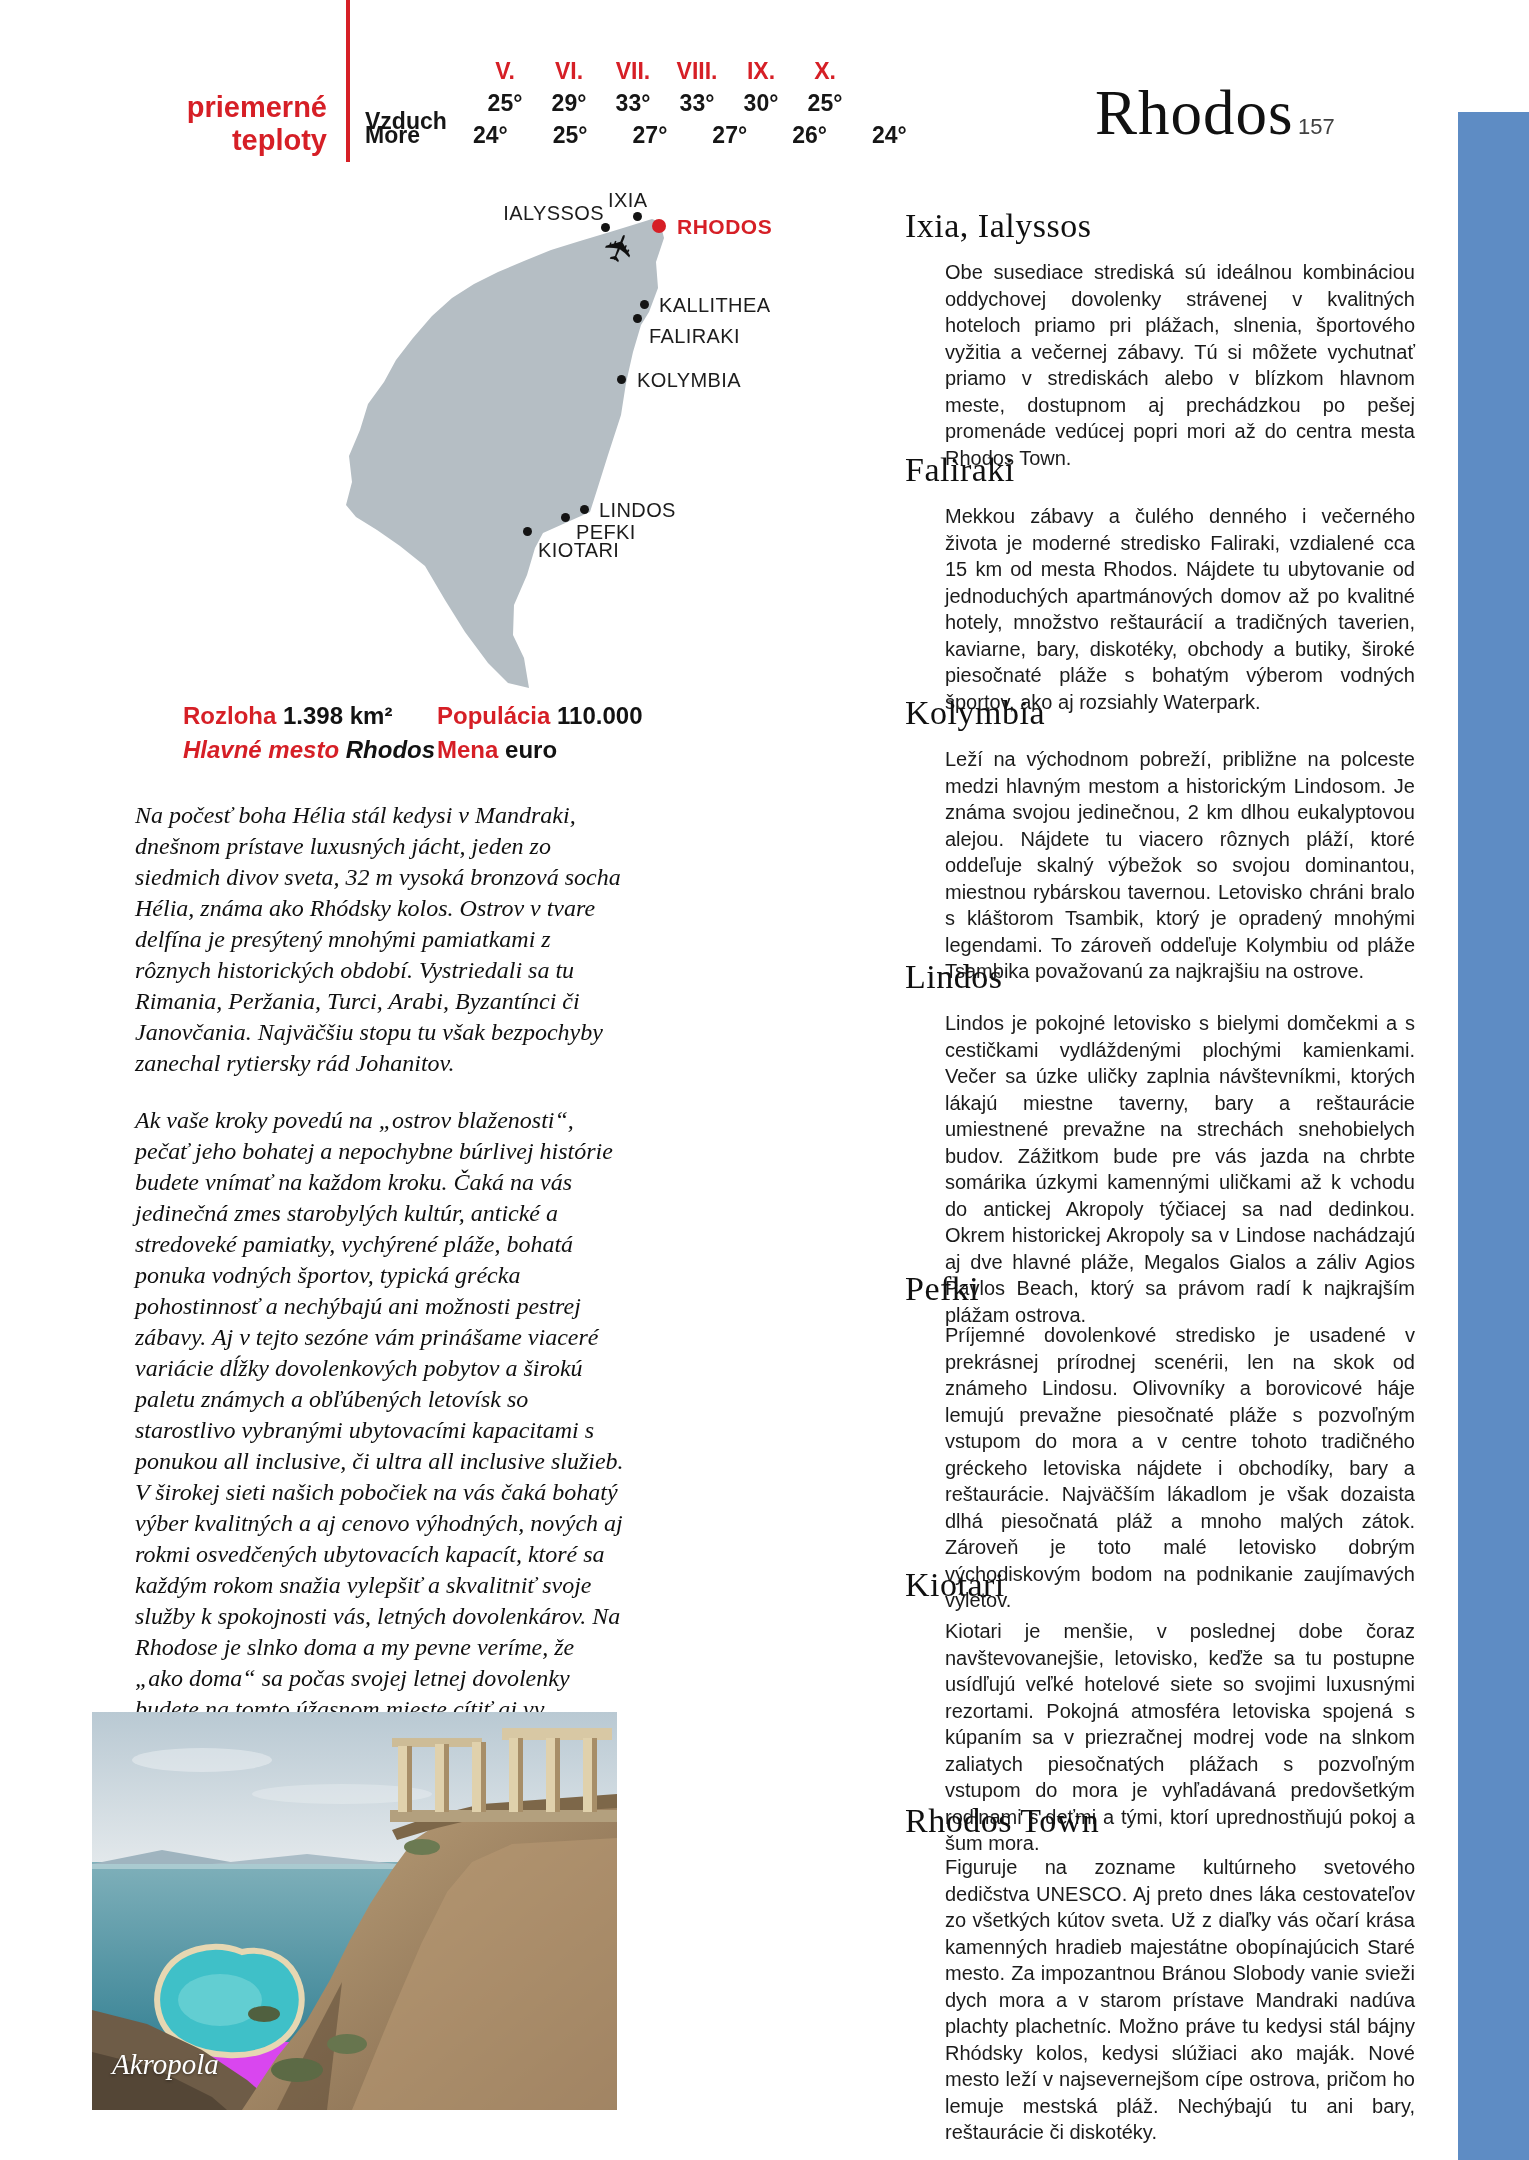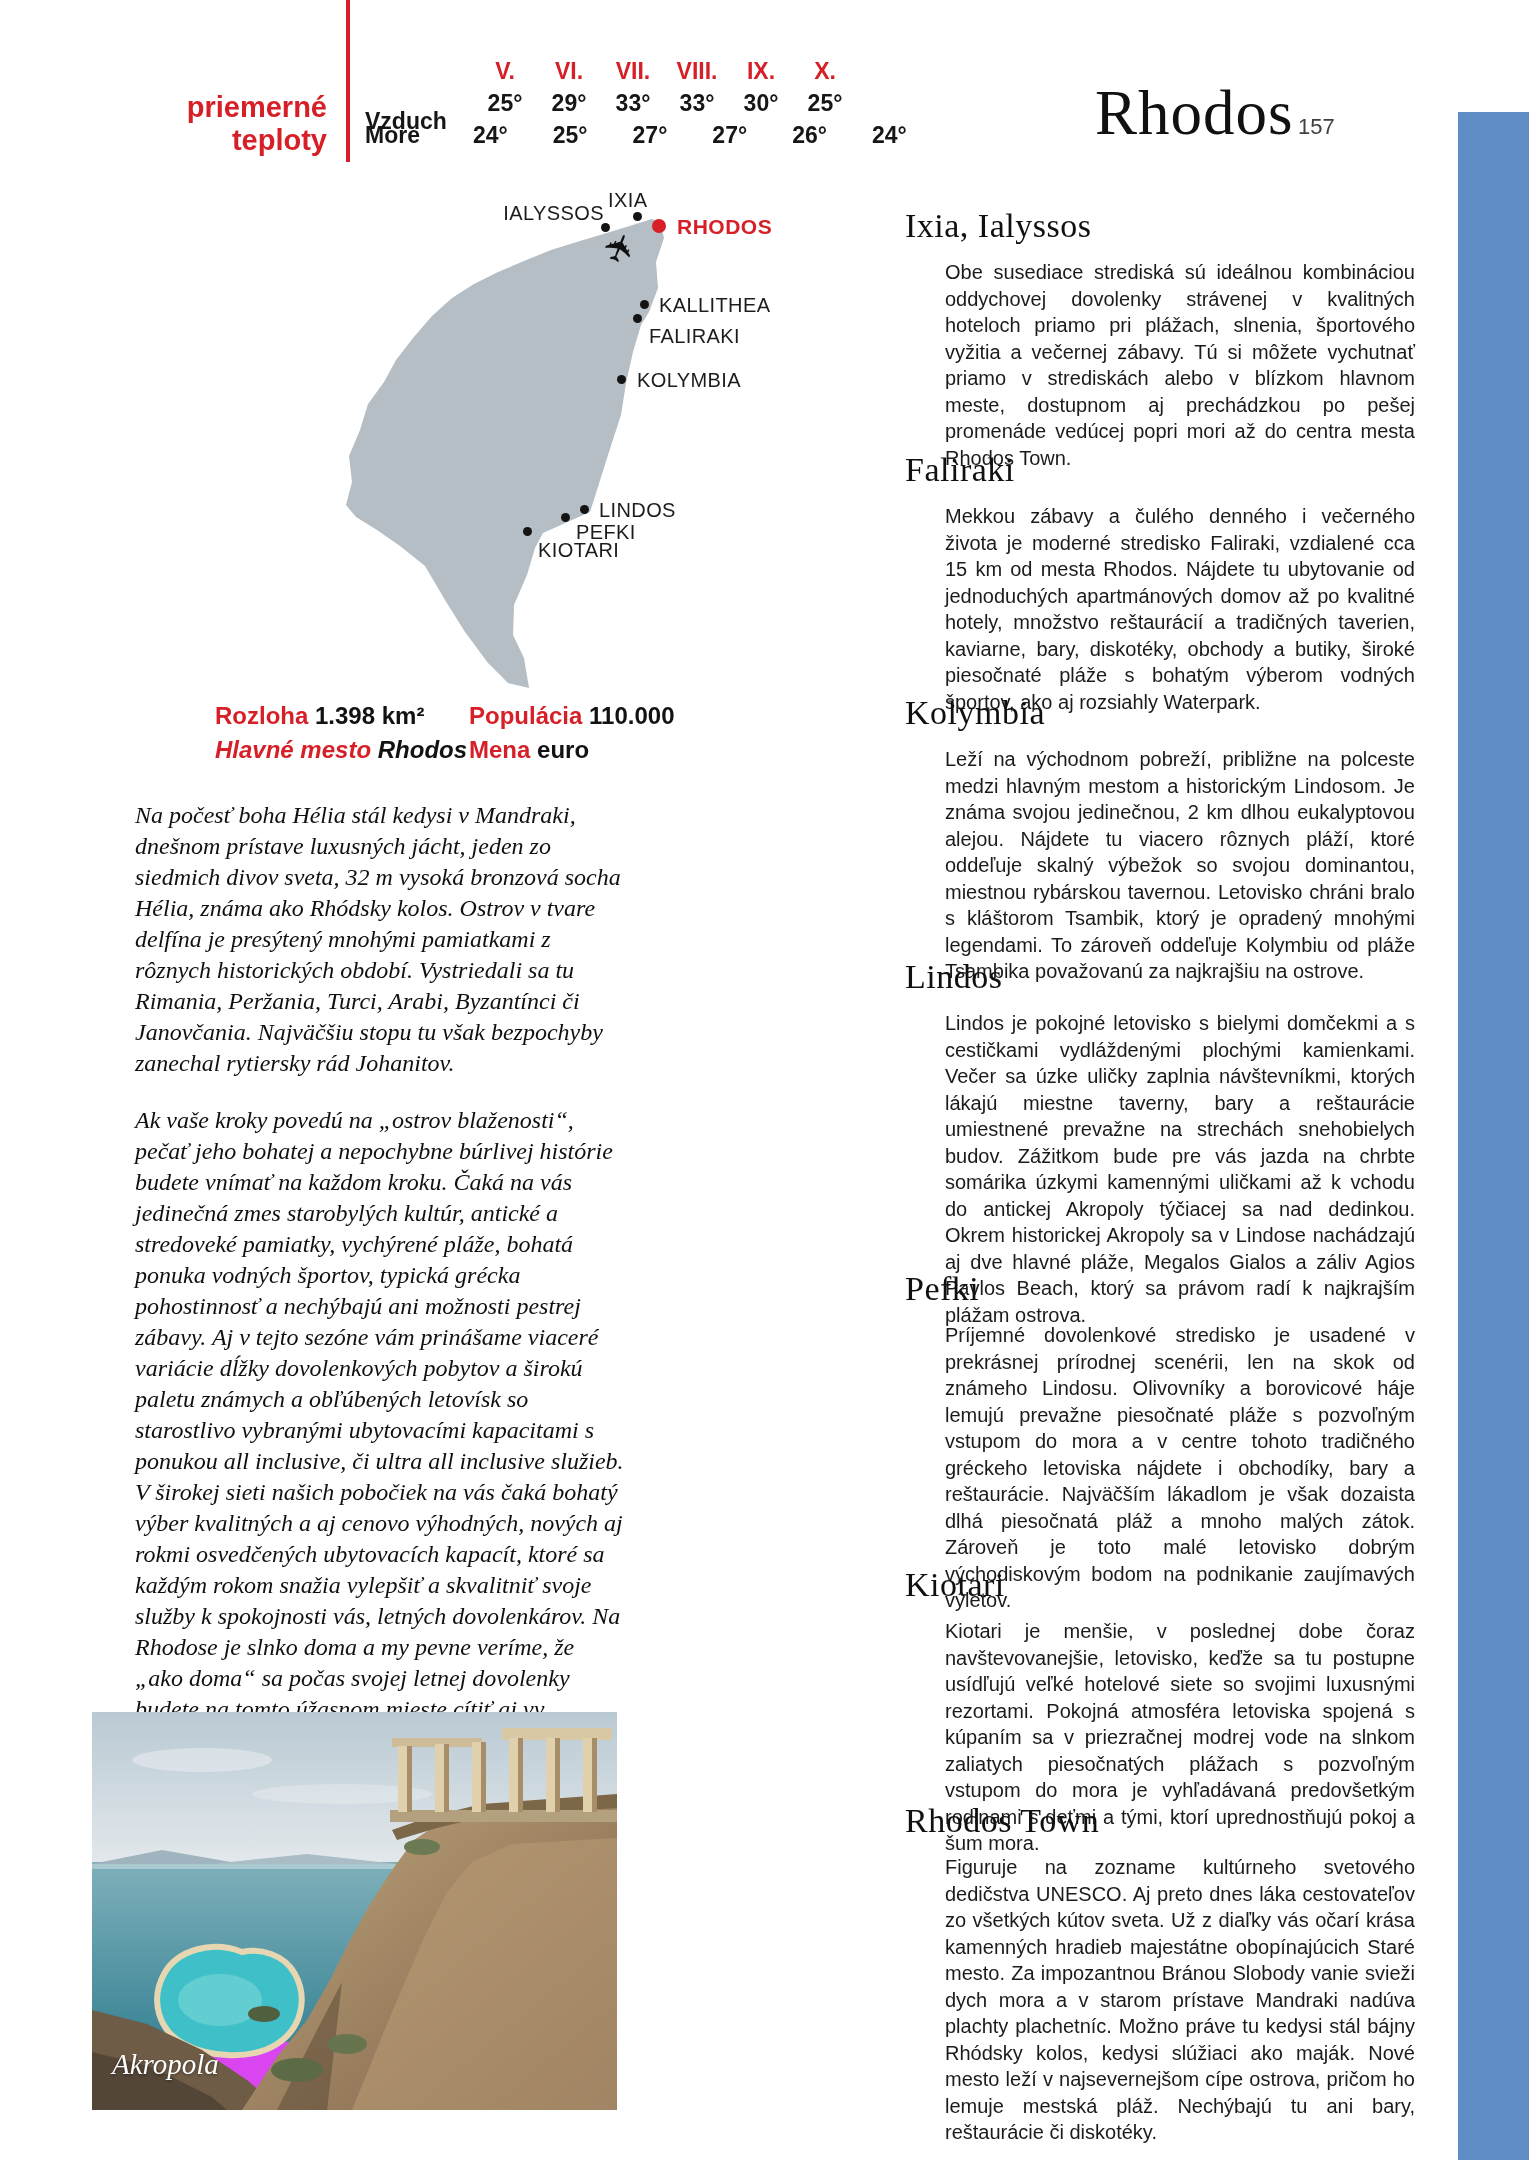--- a/index.html
+++ b/index.html
@@ -24,21 +24,21 @@
   
   .island-svg{left:330px;top:150px;}
   .city-dot{width:9px;height:9px;border-radius:50%;background:#141414;}
   .capital-dot{width:14px;height:14px;border-radius:50%;background:#d61f26;}
   .city-label{font-size:20px;letter-spacing:.4px;color:#1c1c1c;white-space:nowrap;}
   .capital-label{font-size:21px;font-weight:bold;color:#d61f26;letter-spacing:.5px;}
   .plane{font-size:38px;color:#101010;transform:rotate(-68deg);}
 
   
   .fact-line{font-size:24px;font-weight:bold;white-space:nowrap;}
-  .fact-line .lbl{color:#d61f26;margin-left:32px;}
+  .fact-line .lbl{color:#d61f26;}
   .fact-line .val{color:#121212;}
 
   
   .intro{left:135px;top:800px;width:492px;font-family:"Liberation Serif",serif;
          font-style:italic;font-size:24px;line-height:31px;color:#101010;text-align:left;}
   .intro p{margin:0 0 26px 0;}
 
   
   .photo{left:92px;top:1712px;width:525px;height:398px;overflow:hidden;background:#d946ef;}
   .photo-caption{left:20px;top:336px;font-family:"Liberation Serif",serif;font-style:italic;

